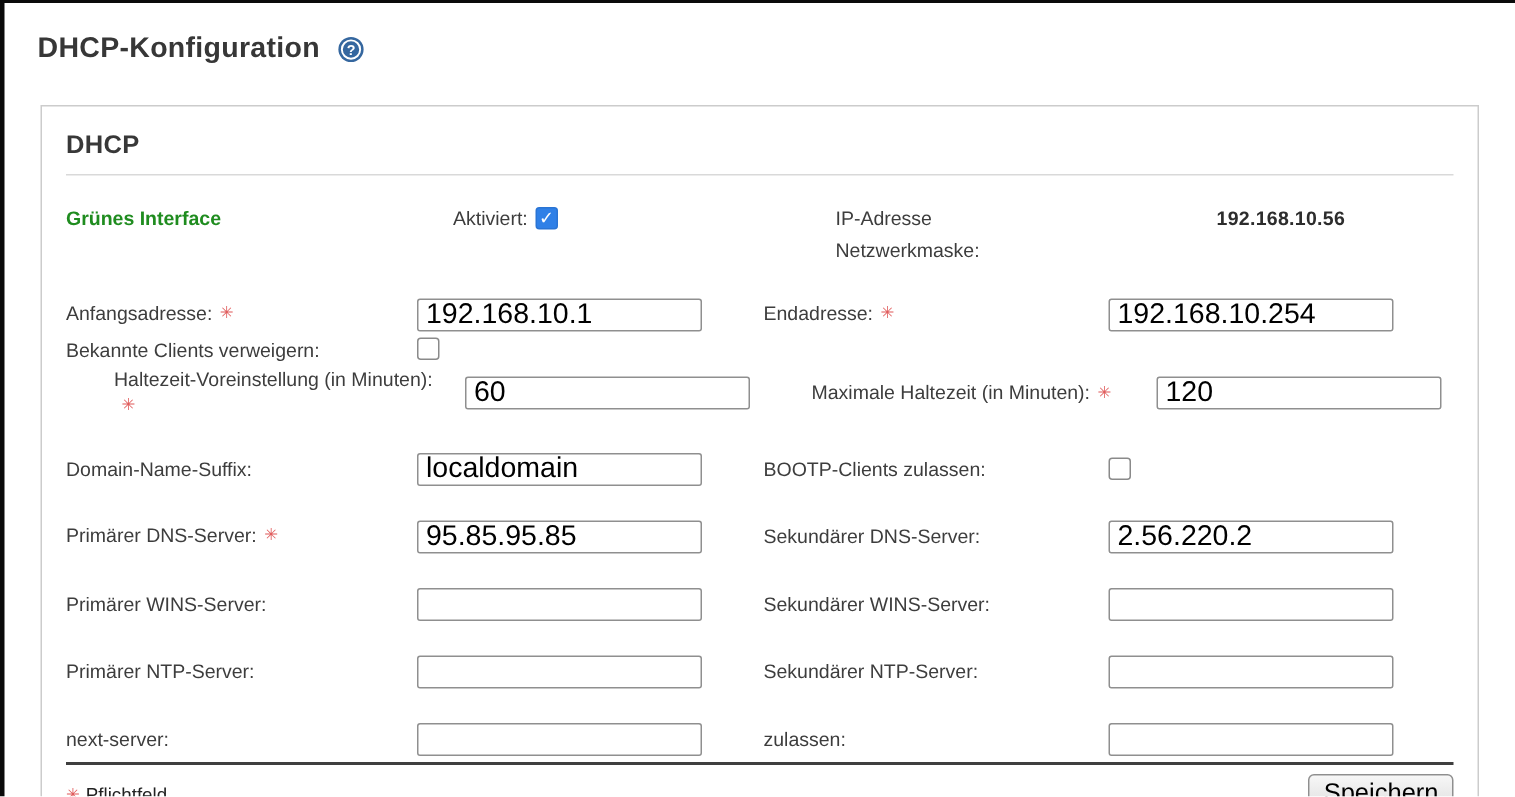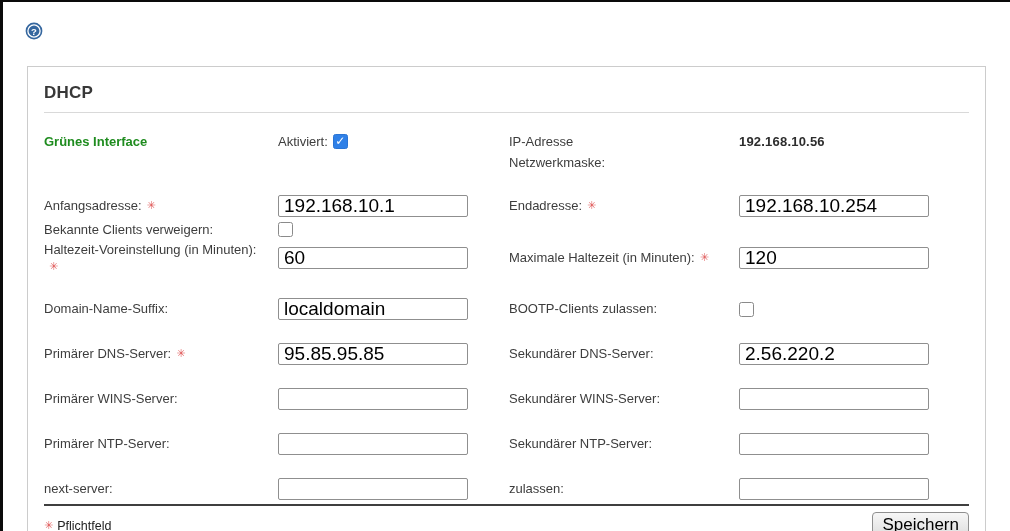--- a/index.html
+++ b/index.html
@@ -35,24 +35,24 @@
   .panel-hr {
     border:none; border-top:1px solid #d9d9d9; margin-top:9px;
   }
 
   .form-rows { margin-top:18px; }
   .frow {
     display:grid;
     grid-template-columns:234px 231px 230px 1fr;
     align-items:center;
   }
-  .rh21 { min-height:21px; }
+  .rh21 { min-height:21px;gap:24px; }
   .rh22 { min-height:22px; }
   .rh25 { min-height:25px;margin-top:20px; }
-  .rh36 { min-height:36px; margin-bottom:6px; }
+  .rh36 { min-height:36px; margin-bottom:6px;margin-left:32px; }
 
   .flabel { font-size:13px; color:#3d3d3d; line-height:17px; padding-right:10px; }
   .fvalue-bold { font-size:13px; font-weight:bold; color:#2d2d2d; letter-spacing:.2px; }
   .green-label { color:#1f8c1f; font-weight:bold; font-size:13px; }
   .req {
     color:#e05c5c; font-size:11px; margin-left:5px;
     position:relative; top:-1px;
   }
 
   .tinput {
@@ -93,20 +93,21 @@
     border:1px solid #8f8f8f; border-radius:4px;
     padding:2px 9px 3px 9px; cursor:pointer;text-align:center;
   }
 </style>
 </head>
 <body>
 
 <div id="screen">
 
   <div class="page-title-row">
+    <span class="page-title">DHCP-Konfiguration</span>
     <span class="help-icon">
       <svg width="18" height="18" viewBox="0 0 18 18">
         <circle cx="9" cy="9" r="8.4" fill="#35679f"></circle>
         <circle cx="9" cy="9" r="6.1" fill="none" stroke="#ffffff" stroke-width="1.3"></circle>
         <text x="9" y="12.6" text-anchor="middle" font-size="9.5" font-weight="bold" fill="#ffffff" font-family="Liberation Sans, sans-serif">?</text>
       </svg>
     </span>
   </div>
 
   <div class="panel">

